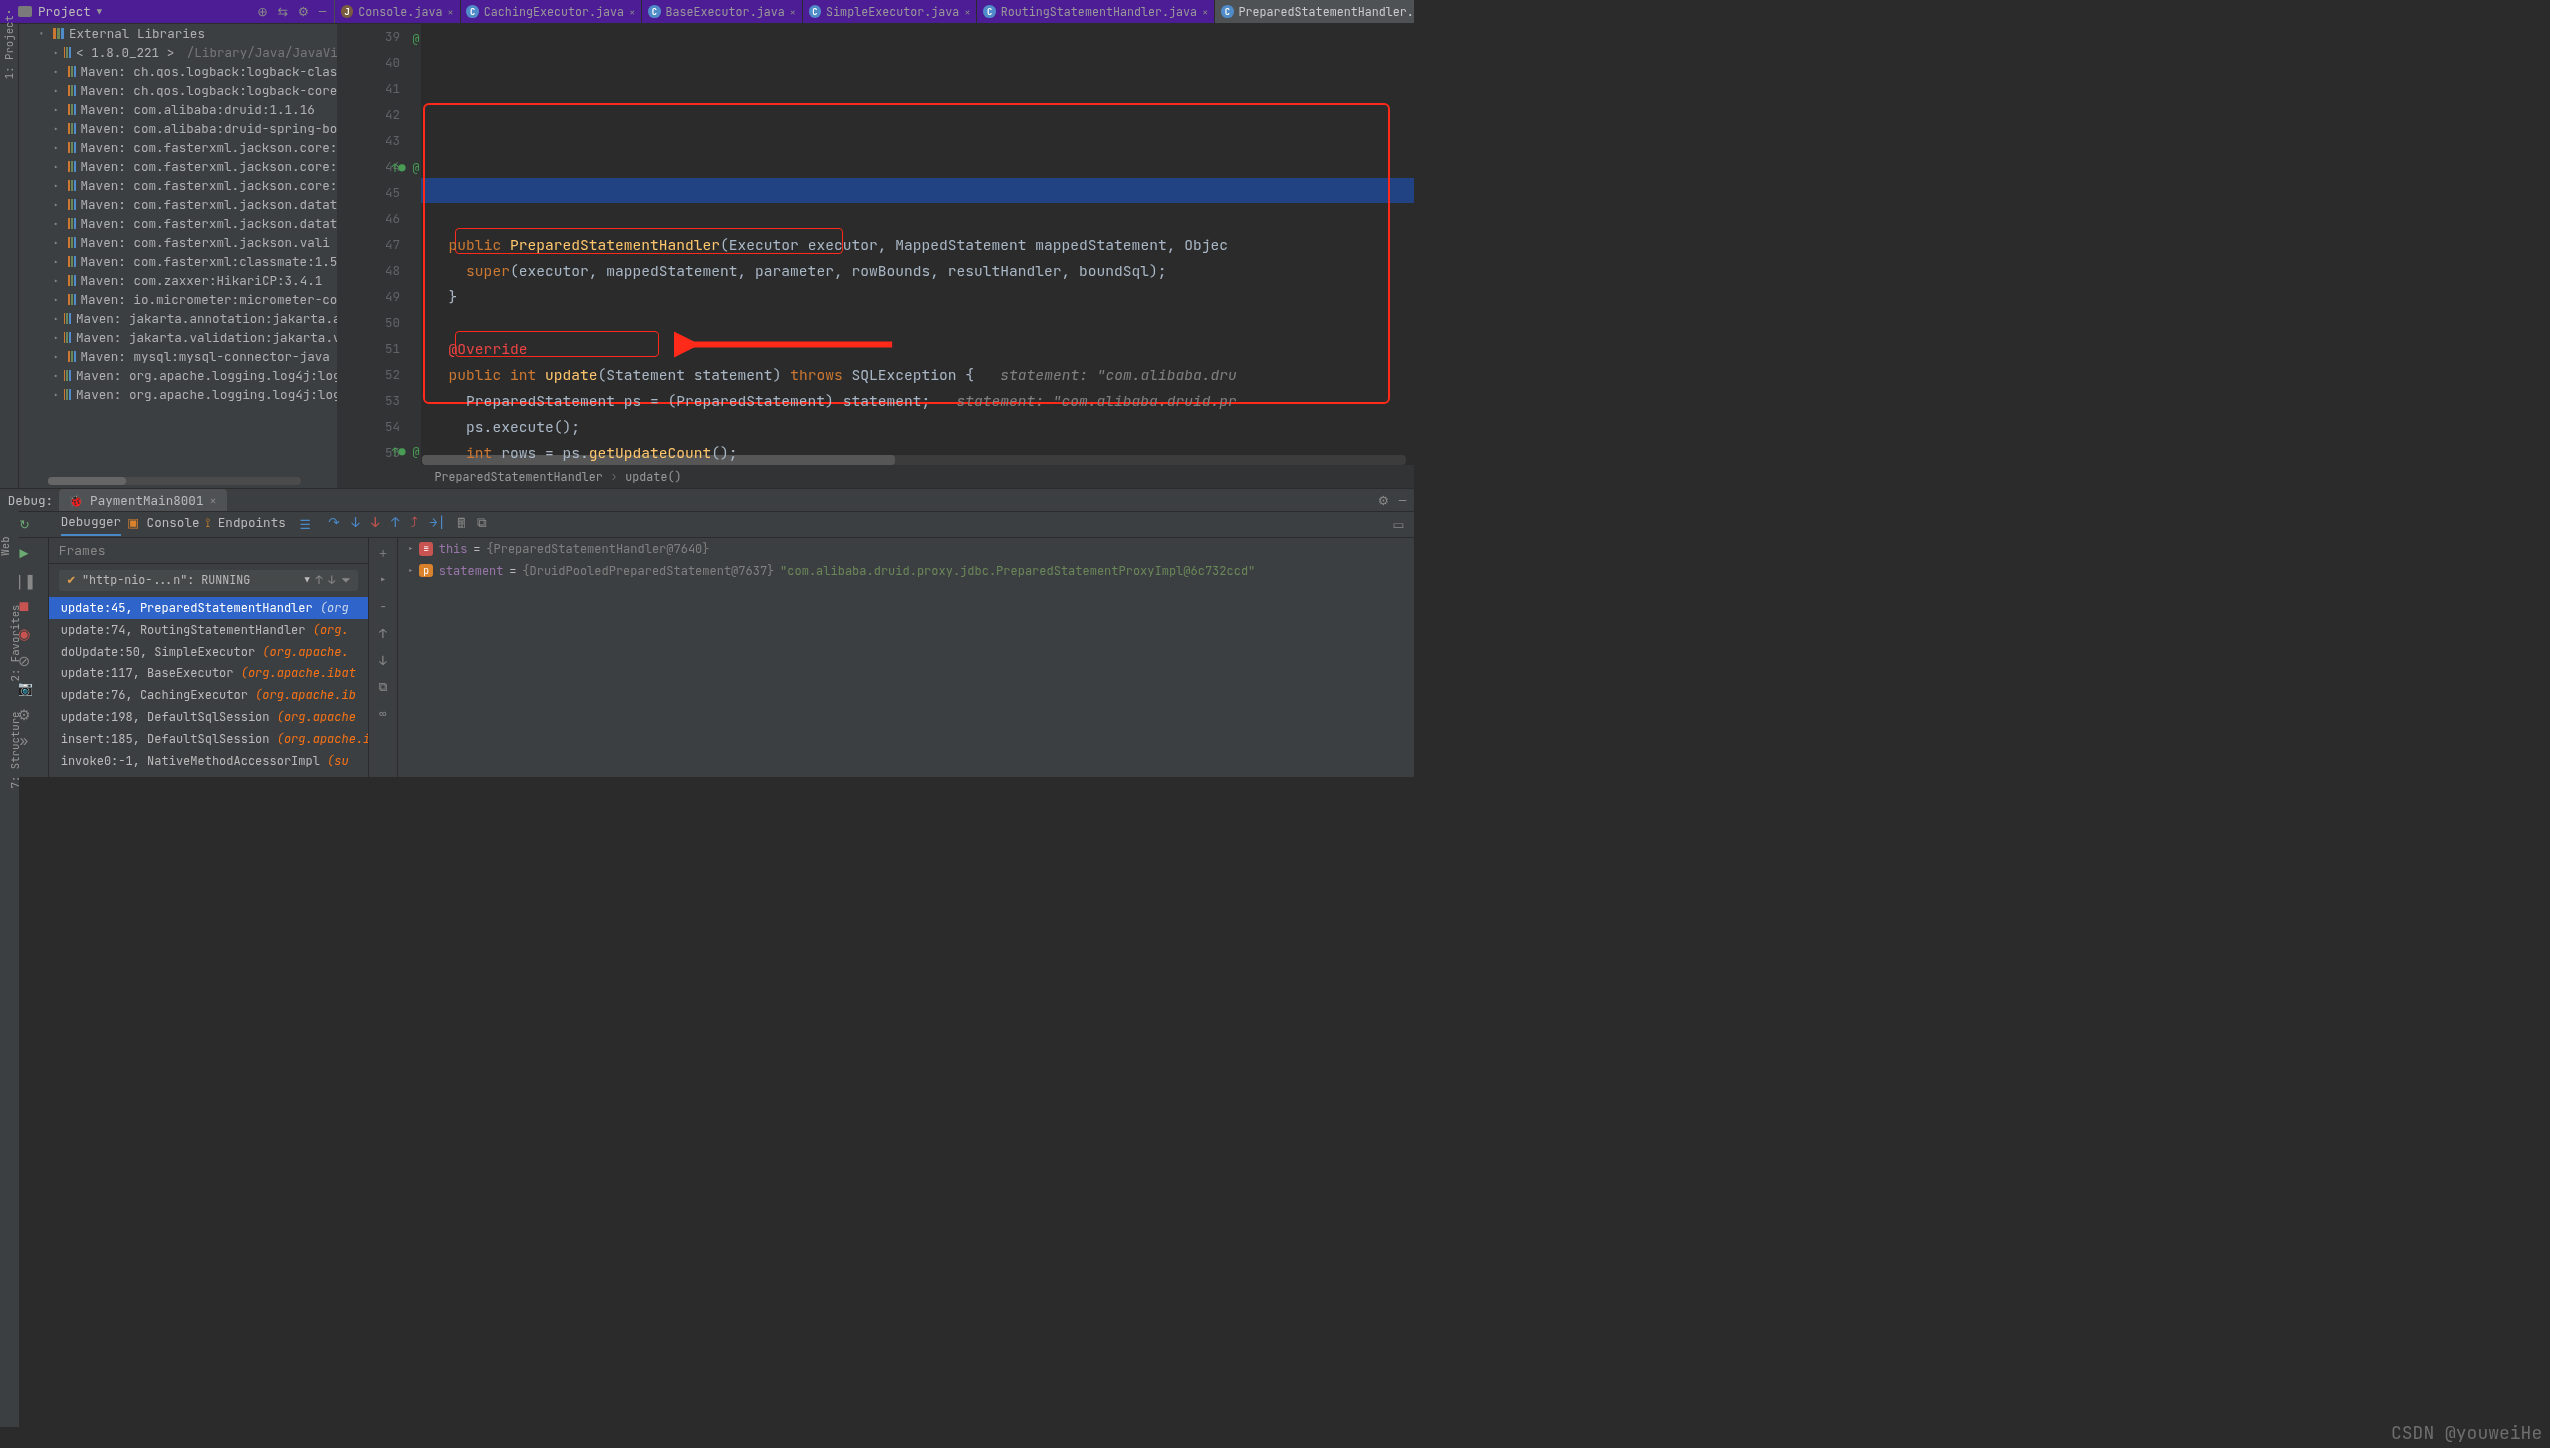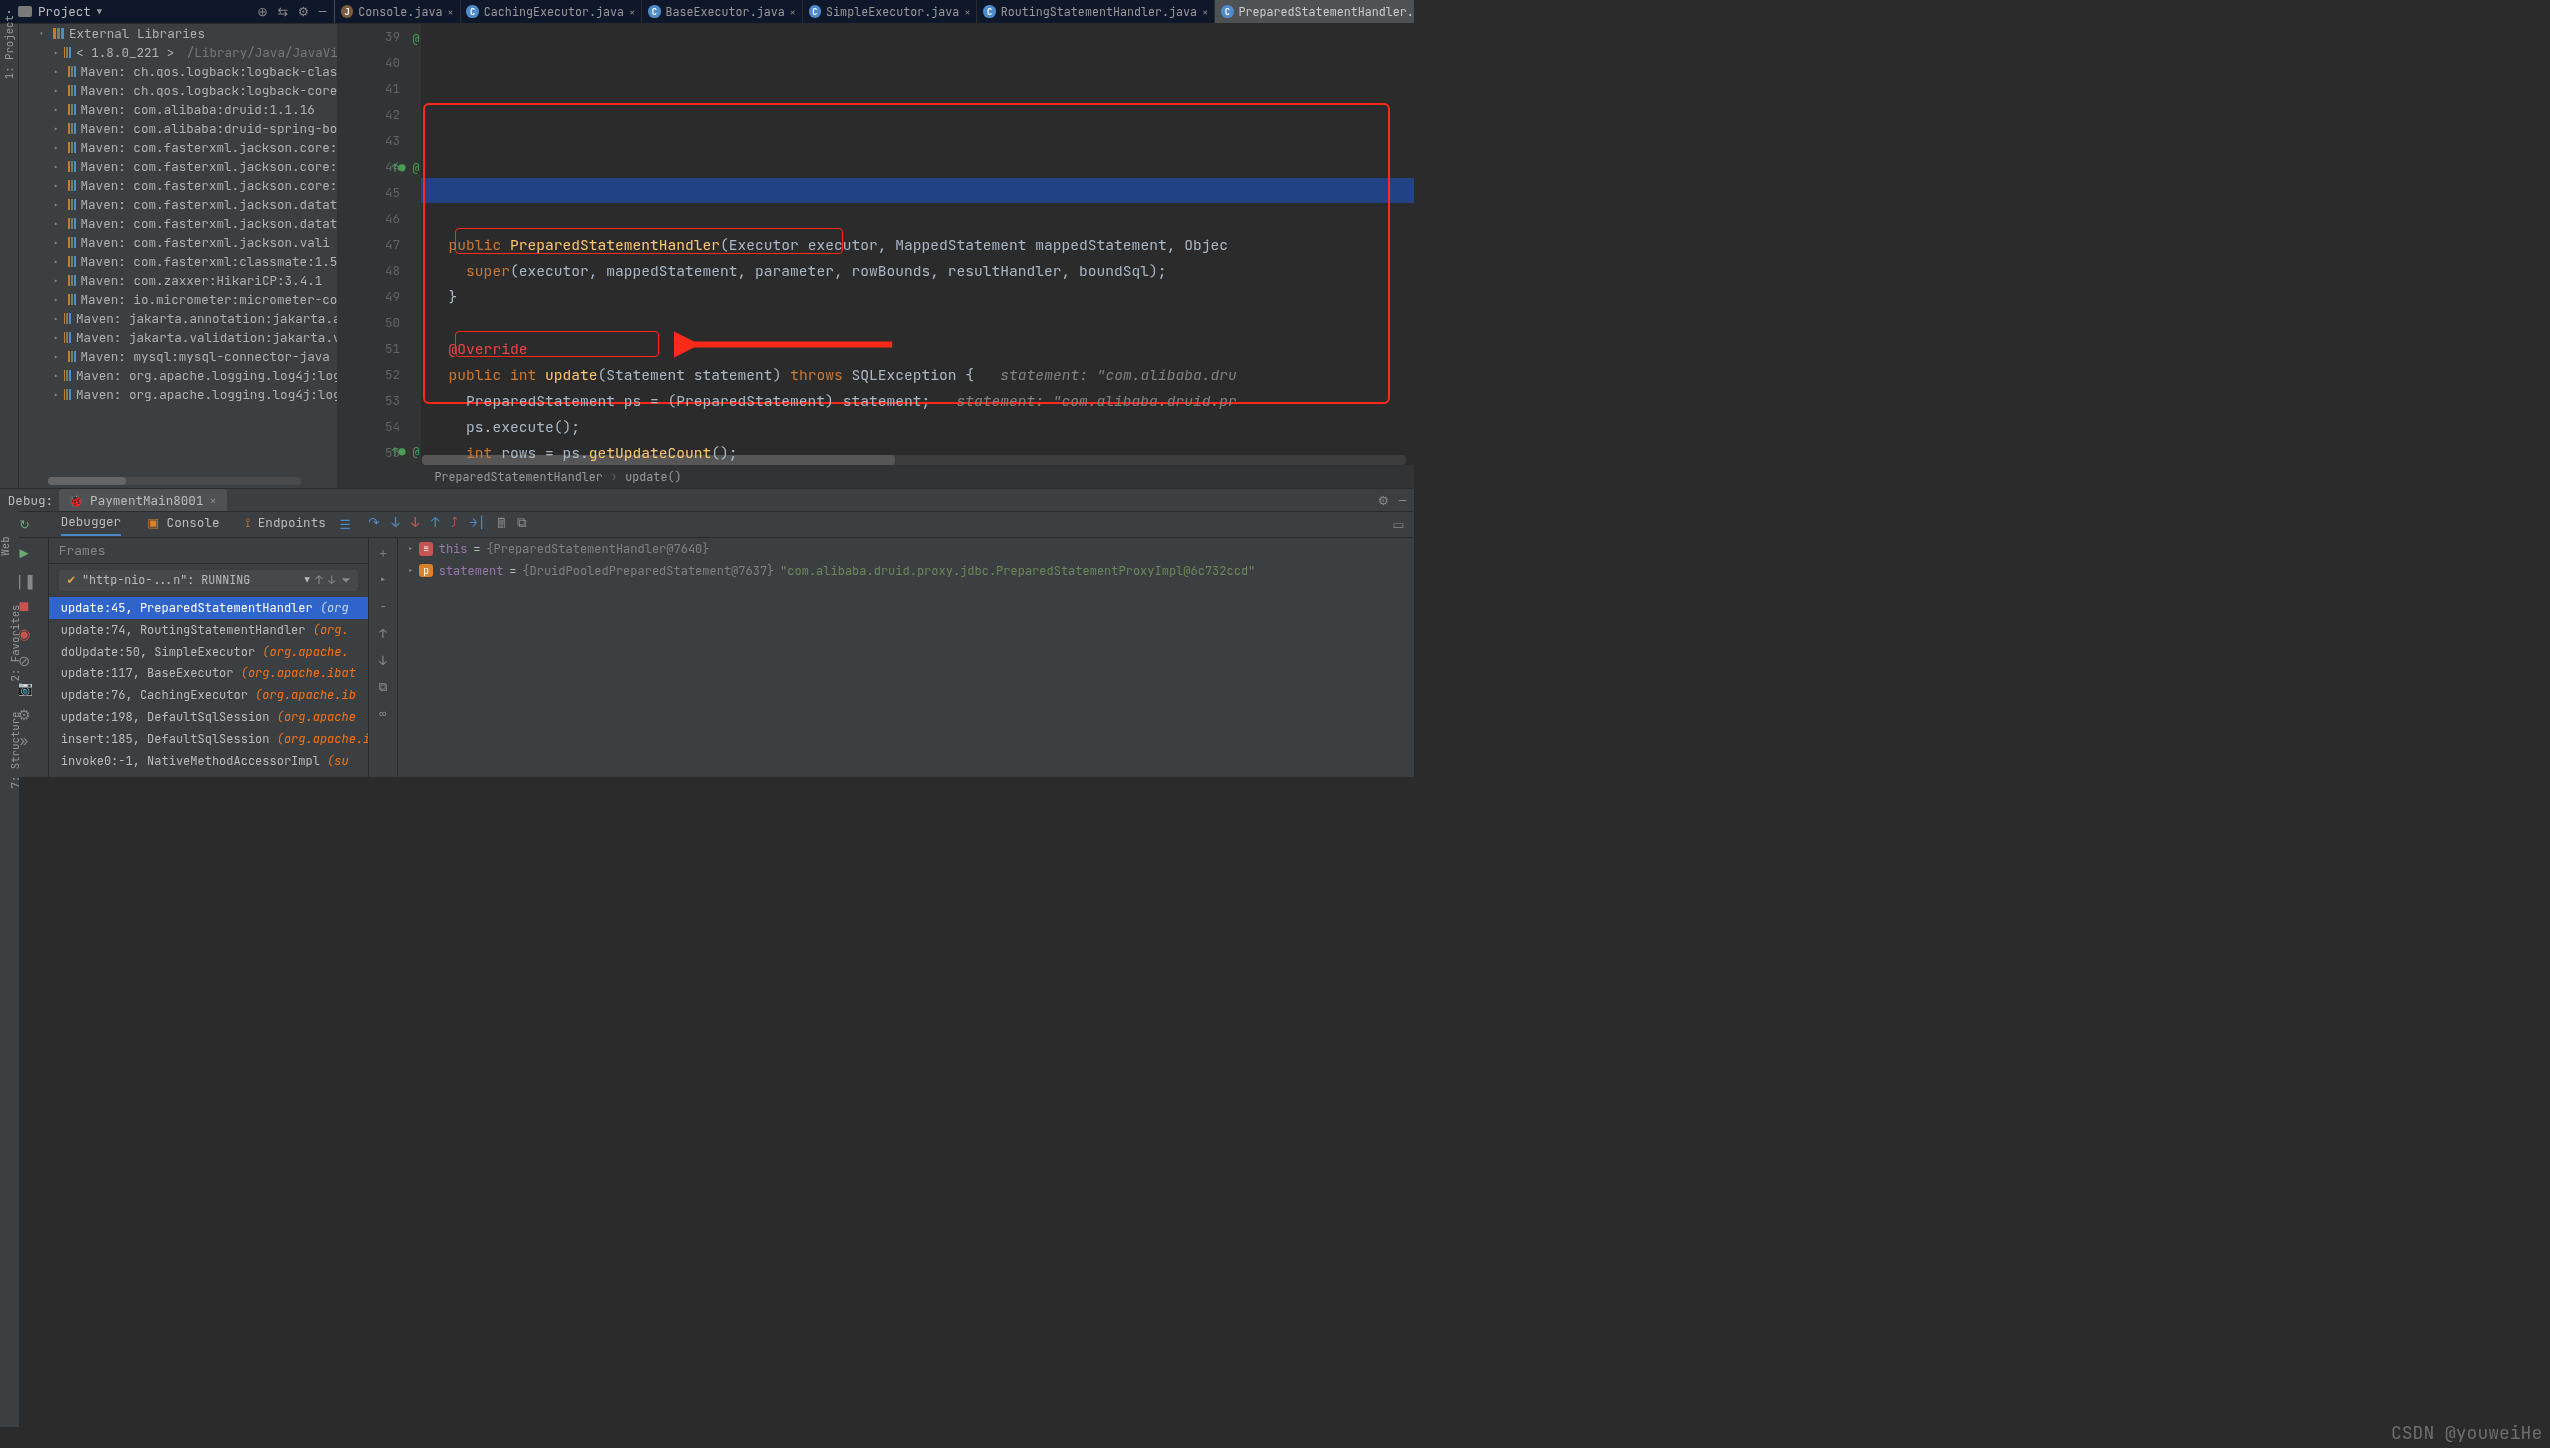--- a/index.html
+++ b/index.html
@@ -1,17 +1,17 @@
 <!DOCTYPE html>
 <html><head>
 <meta charset="utf-8">
 <style>
   * { margin:0; padding:0; box-sizing:border-box; font-family:"Segoe UI","JetBrains Mono",sans-serif; }
   body { background:#2b2b2b; color:#bbb; font-size:12.6px; overflow:hidden; width:1414px; height:803px; }
-  .top { display:flex; height:24px; background:#0f172a; border-bottom:1px solid #2b2b2b; }
+  .top { display:flex; height:24px; background:#4c1d95; border-bottom:1px solid #2b2b2b; }
   .toolbar-left { display:flex; align-items:center; padding:0 7.8px; gap:7.8px; width:335px; border-right:1px solid #4b4b4b; }
   .project-btn { display:flex; align-items:center; gap:5.8px; color:#bbb; }
   .project-btn .ico { width:14.6px; height:11.7px; background:#7a7a7a; border-radius:1.9px; }
   .tbar-icons { margin-left:auto; display:flex; gap:9.7px; color:#888; }
   .tbar-icons span { cursor:pointer; }
   .tabs { display:flex; flex:1; overflow:hidden; }
   .tab { position:relative; display:flex; align-items:center; gap:4.9px; padding:0 5.8px; color:#999; border-right:1px solid #2b2b2b; white-space:nowrap; cursor:pointer; font-size:11.7px; }
   .tab.active { background:#4e5254; color:#ccc; }
   .tab .fico { width:12.6px; height:12.6px; border-radius:50%; background:#4f8cc9; display:flex; align-items:center;justify-content:center;color:#fff;font-size:8.7px;font-weight:bold; }
   .tab .fico.j { background:#7a5c3e; }
@@ -36,21 +36,21 @@
   .arrow { position:absolute; pointer-events:none; }
   .breadcrumb { height:23px; background:#313335; display:flex; align-items:center; padding-left:97px; font-size:11.7px; color:#9a9a9a; gap:7.8px; }
   .breadcrumb .sep { color:#666; }
   .hscroll { position:absolute; bottom:23px; left:85px; right:7.8px; height:9.7px; background:#3c3c3c; border-radius:3.9px; }
   .hscroll .thumb { position:absolute; left:0; width:48%; height:100%; background:#565656; border-radius:3.9px; }
   .debugbar { height:24px; background:#3c3f41; display:flex; align-items:center; padding:0 7.8px; border-top:1px solid #2b2b2b; border-bottom:1px solid #2b2b2b; }
   .dbg-tab { background:#4e5254; padding:2.9px 9.7px; border-radius:3.9px 3.9px 0 0; display:flex; align-items:center; gap:5.8px; }
   .dbg-tab .bug { color:#6aab73; }
   .dbg-right { margin-left:auto; display:flex; gap:9.7px; color:#888; }
   .debug-toolbar { height:26px; background:#3c3f41; display:flex; align-items:center; border-bottom:1px solid #2b2b2b; }
-  .dbg-tabs2 { display:flex; gap:26px; padding-left:11.7px; align-items:center; }
+  .dbg-tabs2 { display:flex; gap:6px; padding-left:11.7px; align-items:center; }
   .dbg-tabs2 .t { color:#bbb; cursor:pointer; padding-bottom:3.9px; }
   .dbg-tabs2 .t.active { border-bottom:2.9px solid #4a88c7; }
   .step-icons { margin-left:17.5px; display:flex; gap:11.7px; color:#4a88c7; font-size:13.6px; }
   .debug-body { display:flex; height:239px; background:#3c3f41; }
   .run-col { width:49px; background:#3c3f41; border-right:1px solid #2b2b2b; display:flex; flex-direction:column; align-items:center; gap:7.8px; padding-top:5.8px; }
   .run-col span{ cursor:pointer; font-size:14.6px; }
   .frames { width:320px; border-right:1px solid #2b2b2b; display:flex; flex-direction:column; }
   .panel-header { padding:3.9px 9.7px; color:#888; font-size:13px; border-bottom:1px solid #2b2b2b; background:#3c3f41; }
   .thread-sel { margin:5.8px 9.7px; background:#45494a; padding:2.9px 7.8px; border-radius:2.9px; display:flex; align-items:center; gap:5.8px; color:#bbb; font-size:11.7px; }
   .thread-sel .chk{ color:#e2a04e; }

